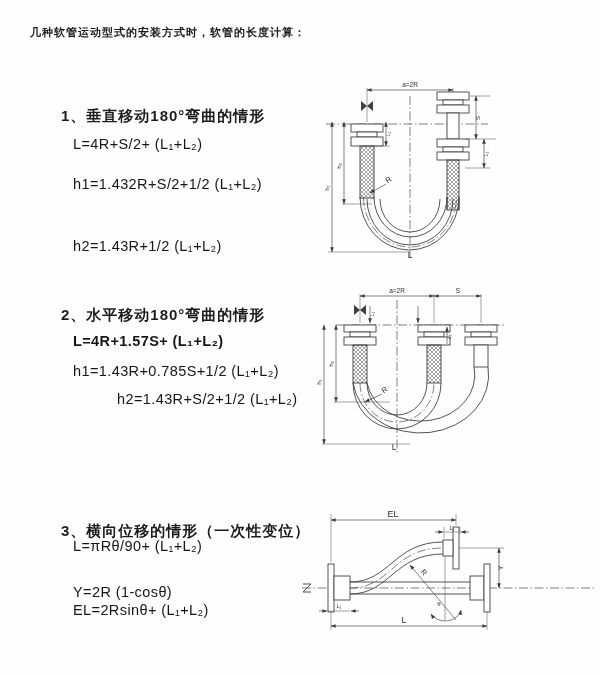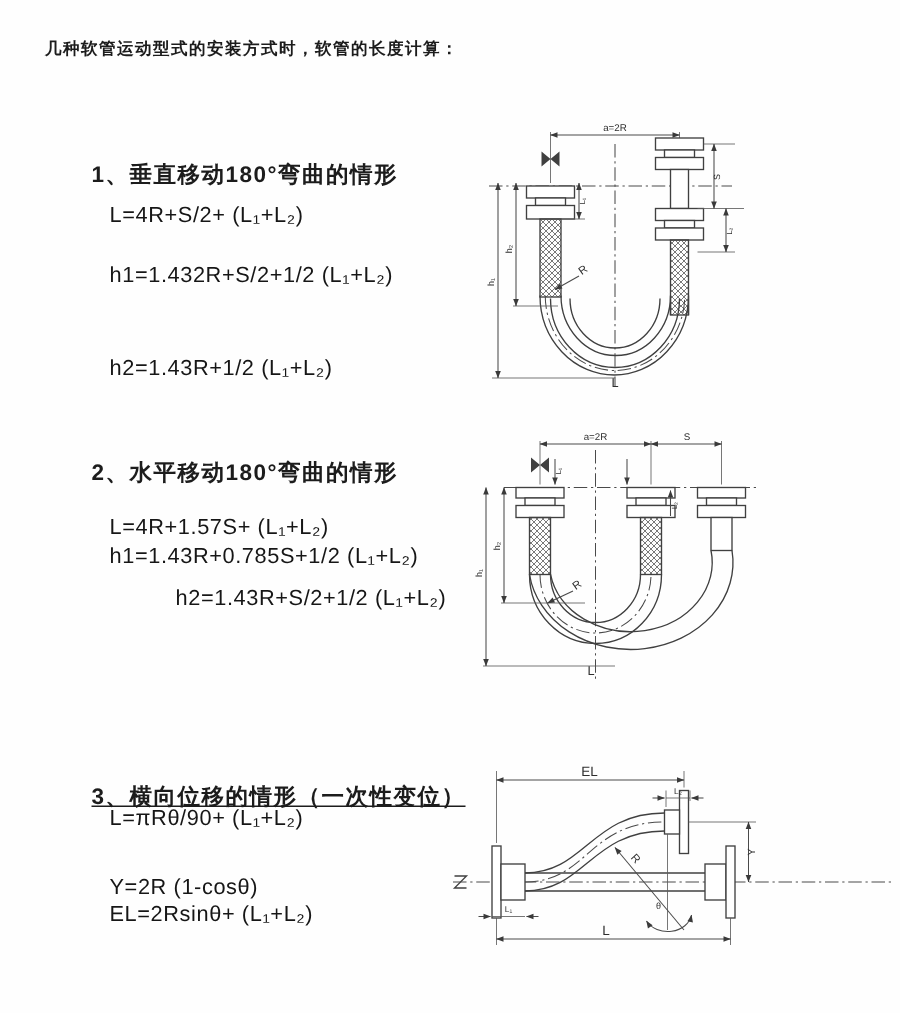--- a/index.html
+++ b/index.html
@@ -24,25 +24,25 @@
 <body>
 
 <div class="abs doc-title">几种软管运动型式的安装方式时，软管的长度计算：</div>
 
 <div class="abs sec-heading" style="top:107px;">1、垂直移动180°弯曲的情形</div>
 <div class="abs formula" style="top:136px;text-align:center;">L=4R+S/2+ (L₁+L₂)</div>
 <div class="abs formula" style="top:176px;">h1=1.432R+S/2+1/2 (L₁+L₂)</div>
 <div class="abs formula" style="top:194px;margin-top:44px;">h2=1.43R+1/2 (L₁+L₂)</div>
 
 <div class="abs sec-heading" style="top:306px;">2、水平移动180°弯曲的情形</div>
-<div class="abs formula" style="top:344px;">L=4R+1.57S+ (L₁+L₂)</div>
+<div class="abs formula" style="top:333px;font-weight:bold;">L=4R+1.57S+ (L₁+L₂)</div>
 <div class="abs formula" style="top:363px;">h1=1.43R+0.785S+1/2 (L₁+L₂)</div>
 <div class="abs formula" style="top:391px;margin-left:44px;">h2=1.43R+S/2+1/2 (L₁+L₂)</div>
 
-<div class="abs sec-heading" style="top:522px;text-decoration:underline;">3、横向位移的情形（一次性变位）</div>
+<div class="abs sec-heading" style="top:522px;">3、横向位移的情形（一次性变位）</div>
 <div class="abs formula" style="top:538px;">L=πRθ/90+ (L₁+L₂)</div>
 <div class="abs formula" style="top:584px;text-align:center;">Y=2R (1-cosθ)</div>
 <div class="abs formula" style="top:602px;">EL=2Rsinθ+ (L₁+L₂)</div>
 
 <svg class="abs" style="left:310px;top:76px;" width="280" height="185" viewBox="0 0 280 185">
   <defs>
     <pattern id="hatch" width="4" height="4" patternUnits="userSpaceOnUse">
       <path d="M0,4 L4,0 M0,0 L4,4" stroke="#6a6a6a" stroke-width="0.6"></path>
     </pattern>
     <marker id="ah" viewBox="0 0 10 10" refX="9.5" refY="5" markerWidth="9" markerHeight="7" orient="auto-start-reverse">

